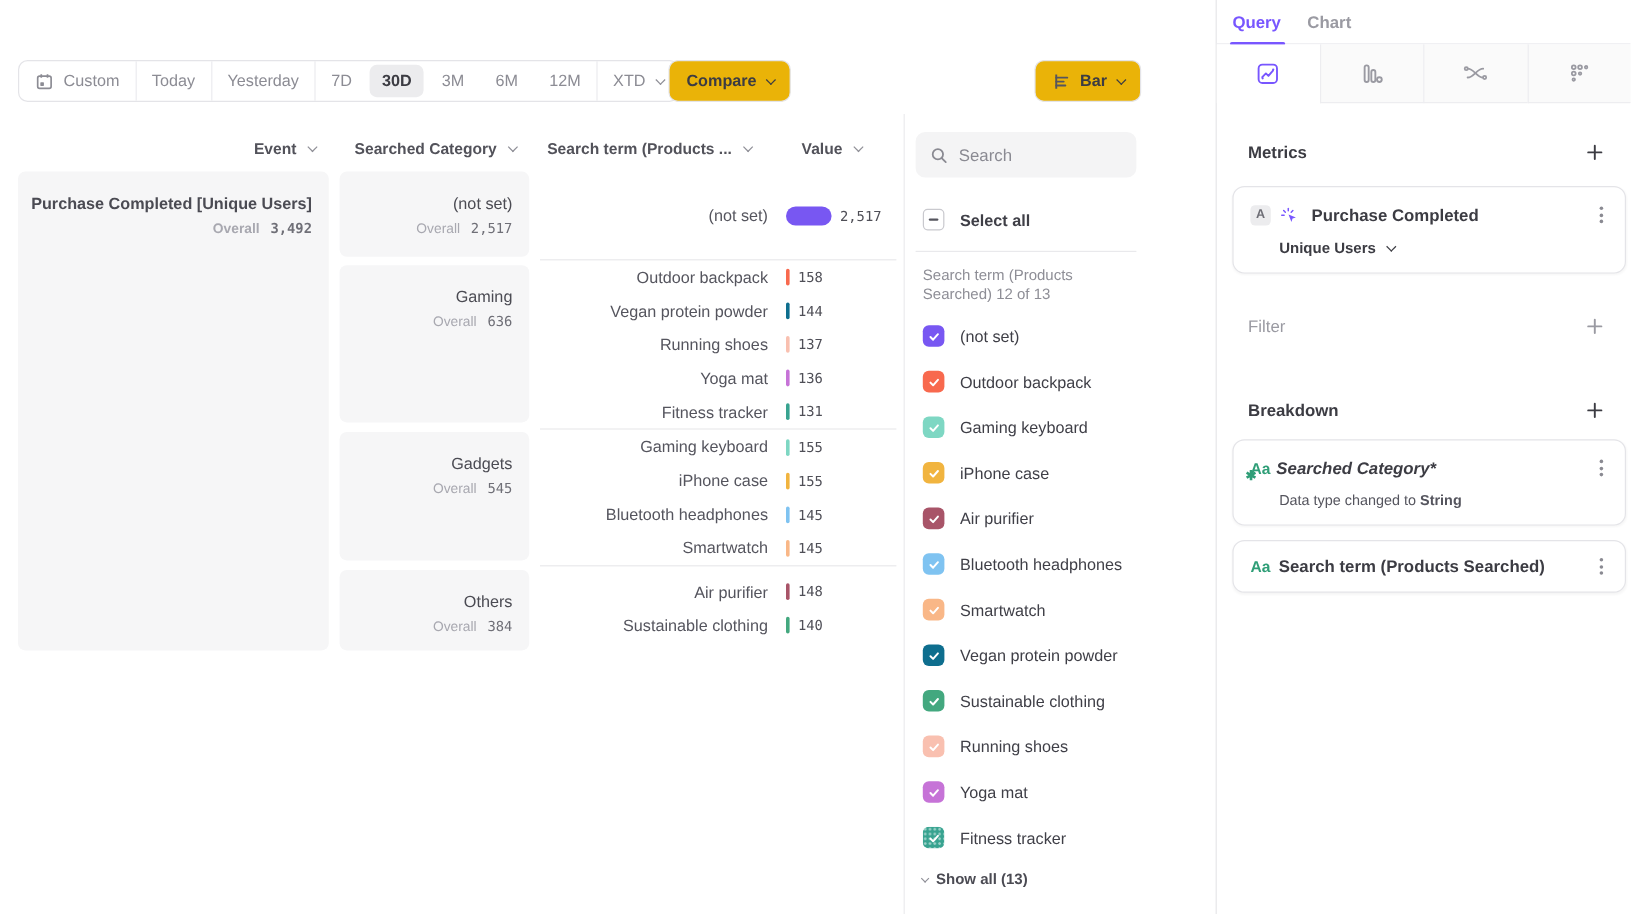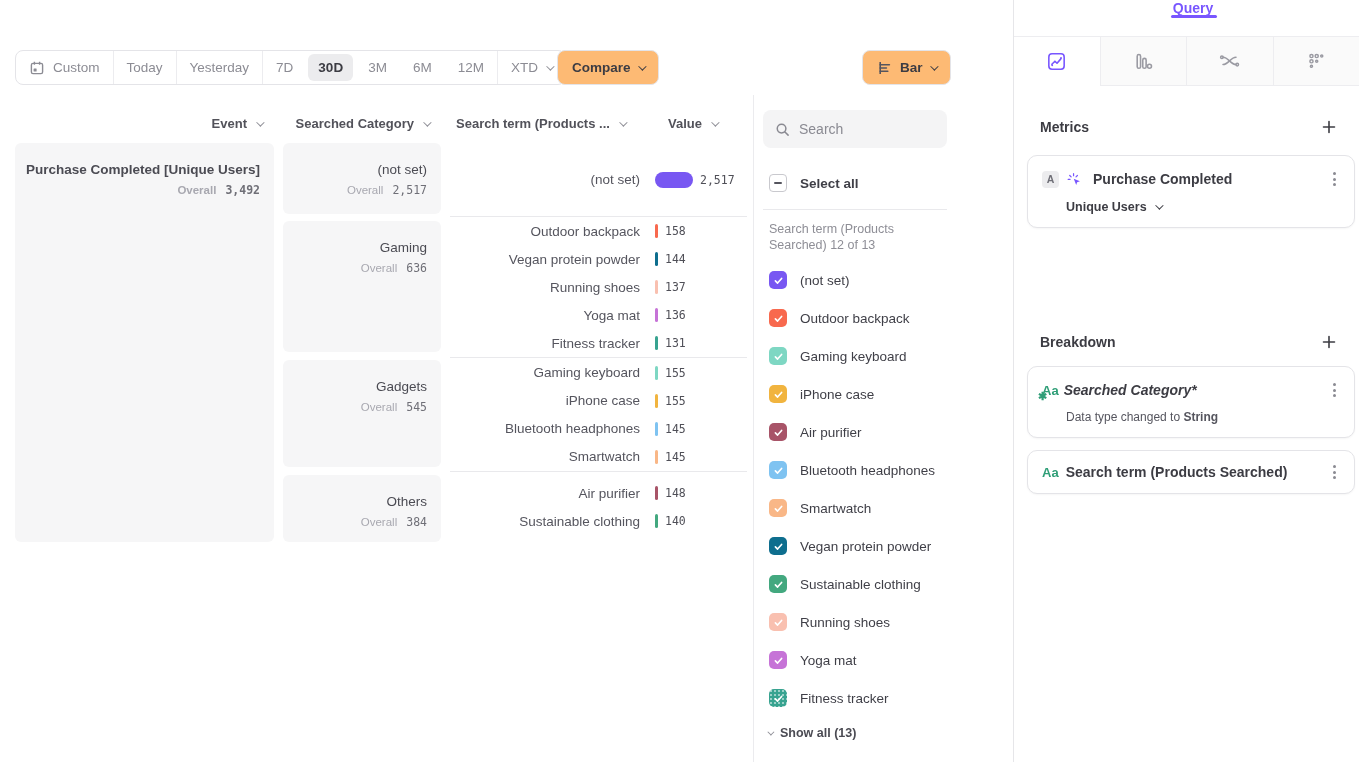--- a/index.html
+++ b/index.html
@@ -8,21 +8,21 @@
   .main { position:absolute; left:0; top:0; width:1013px; height:762px; }
 
   
   .range-group { position:absolute; left:15px; top:50px; height:35px; display:flex; align-items:stretch;
     border:1px solid #e4e4e8; border-radius:8px; background:#fff; }
   .range-btn { display:flex; align-items:center; padding:0 13px; font-size:13.5px; color:#8c8c94; cursor:pointer;text-align:center; }
   .range-btn.divided { border-left:1px solid #ececef; }
   .range-btn.selected { background:#ececee; border-radius:6px; margin:3px 2px; padding:0 10px; color:#3c3c43; font-weight:700; }
   .range-btn .cal { margin-right:8px; display:flex; }
   .pill-btn { position:absolute; top:50px; height:35px; display:flex; align-items:center; gap:7px;
-    border:1px solid #e4e4e8; border-radius:8px; background:#fdba74; padding:0 14px;
+    border:1px solid #e4e4e8; border-radius:8px; background:#eab308; padding:0 14px;
     font-size:13.5px; font-weight:700; color:#3c3c43; cursor:pointer; }
   .compare { left:557px; }
   .bartype { left:862px; }
   .chev { display:inline-block; width:6px; height:6px; border-right:1.7px solid #8e8e96;
     border-bottom:1.7px solid #8e8e96; transform:rotate(45deg) translateY(-2px); }
   .chev.dark { border-color:#3c3c43; }
 
   
   .th { position:absolute; top:116px; display:flex; align-items:center; gap:9px;
     font-size:13px; font-weight:700; color:#52525a; cursor:pointer; }
@@ -68,21 +68,21 @@
   .cb-list { margin:8px 0 0 15px; }
   .cb-row { display:flex; align-items:center; gap:13px; height:38px; cursor:pointer; }
   .cb-label { font-size:13.5px; color:#3f3f47; }
   .show-all { margin:9px 0 0 13px; display:flex; align-items:center; gap:8px; font-size:12.5px; font-weight:700;
     color:#4b4b53; cursor:pointer; }
   .show-all .chev { width:5px; height:5px; }
 
   
   .sidebar { position:absolute; left:1013px; top:0; width:346px; height:762px; background:#fff; border-left:1px solid #e6e6e9; }
   .tabs-row { position:absolute; top:0; left:0; right:0; height:37px; border-bottom:1px solid #ededf0;
-    display:flex; align-items:center; gap:22px; padding-left:13px;flex-direction:column; }
+    display:flex; align-items:center; gap:22px; padding-left:13px; }
   .stab { font-size:14px; font-weight:700; color:#9a9aa2; cursor:pointer; position:relative; height:100%; display:flex; align-items:center; }
   .stab.active { color:#7856ff; }
   .stab.active::after { content:""; position:absolute; left:-2px; right:-4px; bottom:-2px; height:3.5px;
     background:#7856ff; border-radius:3px; }
   .icon-strip { position:absolute; top:37px; left:0; right:0; height:49px; display:flex; }
   .itab { flex:1; display:flex; align-items:center; justify-content:center; background:#fafafa;
     border-bottom:1px solid #ededf0; border-left:1px solid #ededf0; cursor:pointer; }
   .itab:first-child { border-left:none; }
   .itab.active { background:#fff; border-bottom:none; }
 
@@ -494,20 +494,28 @@
             <i></i>
             <i></i>
           </span>
       </div>
       <div class="agg-row">
         <span>Unique Users</span>
         <i class="chev dark"></i>
       </div>
     </div>
 
+    <div class="sec-head" style="top:264px">
+      <span class="sec-title muted">Filter</span>
+      <span class="plus muted">
+        <svg width="16" height="16" viewBox="0 0 16 16" stroke="currentColor" stroke-width="1.6" stroke-linecap="round">
+            <path d="M8 2.5v11M2.5 8h11"></path>
+          </svg>
+      </span>
+    </div>
 
     <div class="sec-head" style="top:334px">
       <span class="sec-title">Breakdown</span>
       <span class="plus">
         <svg width="16" height="16" viewBox="0 0 16 16" stroke="currentColor" stroke-width="1.6" stroke-linecap="round">
             <path d="M8 2.5v11M2.5 8h11"></path>
           </svg>
       </span>
     </div>
 

